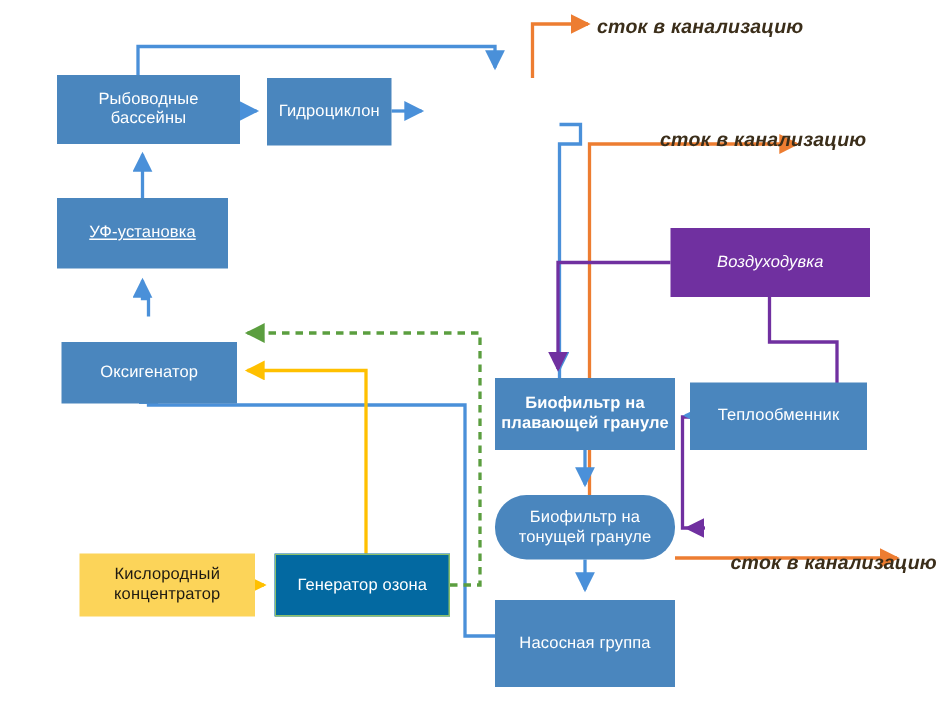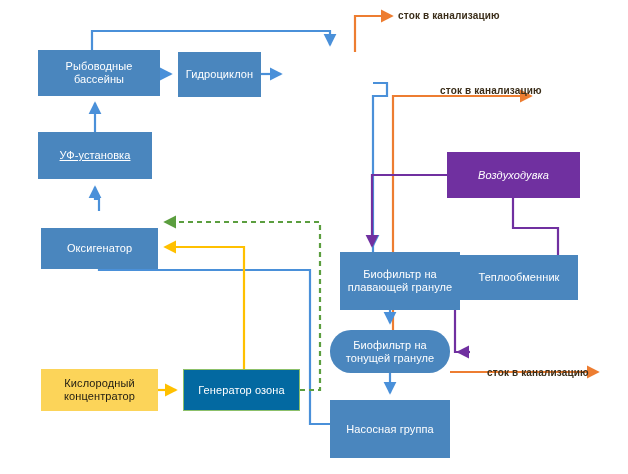--- a/index.html
+++ b/index.html
@@ -34,25 +34,26 @@
     color: #ffffff;
     font-size: 11px;
     line-height: 13px;
     box-sizing: border-box;
     padding: 2px 4px;
     letter-spacing: 0.1px;
   }
   .node.blue   { background: #4A86BE; }
   .node.purple { background: #7030A0; font-style: italic; }
   .node.green  { background: #0369a1; box-shadow: 0 0 0 1px #8CC06A inset; }
-  .node.yellow { background: #FCD459; color: #1F1B12; }
+  .node.yellow { background: #FCD459; color: #1F1B12; margin-left: 12px; }
   .node span { display: block; }
   .wire-label {
     position: absolute;
-    font-size: 10px;
+    font-size: 13px;
+    font-style: italic;
     font-weight: bold;
     color: #3B2E1A;
     white-space: nowrap;
     letter-spacing: 0.15px;
   }
 </style>
 </head>
 <body>
 
 <div id="canvas">
@@ -132,21 +133,21 @@
     </div>
   <div class="node yellow" style="left:41px;top:369px;width:117px;height:42px;">
       <span>Кислородный концентратор</span>
     </div>
   <div class="node green" style="left:183px;top:369px;width:117px;height:42px;">
       <span>Генератор озона</span>
     </div>
   <div class="node purple" style="left:447px;top:152px;width:133px;height:46px;">
       <span>Воздуходувка</span>
     </div>
-  <div class="node blue" style="left:340px;top:252px;width:120px;height:58px;">
+  <div class="node blue" style="left:330px;top:252px;width:120px;height:48px;font-weight:bold;">
       <span>Биофильтр на плавающей грануле</span>
     </div>
   <div class="node blue" style="left:460px;top:255px;width:118px;height:45px;">
       <span>Теплообменник</span>
     </div>
   <div class="node blue" style="left:330px;top:330px;width:120px;height:43px;border-radius:21px;">
       <span>Биофильтр на тонущей грануле</span>
     </div>
   <div class="node blue" style="left:330px;top:400px;width:120px;height:58px;">
       <span>Насосная группа</span>

